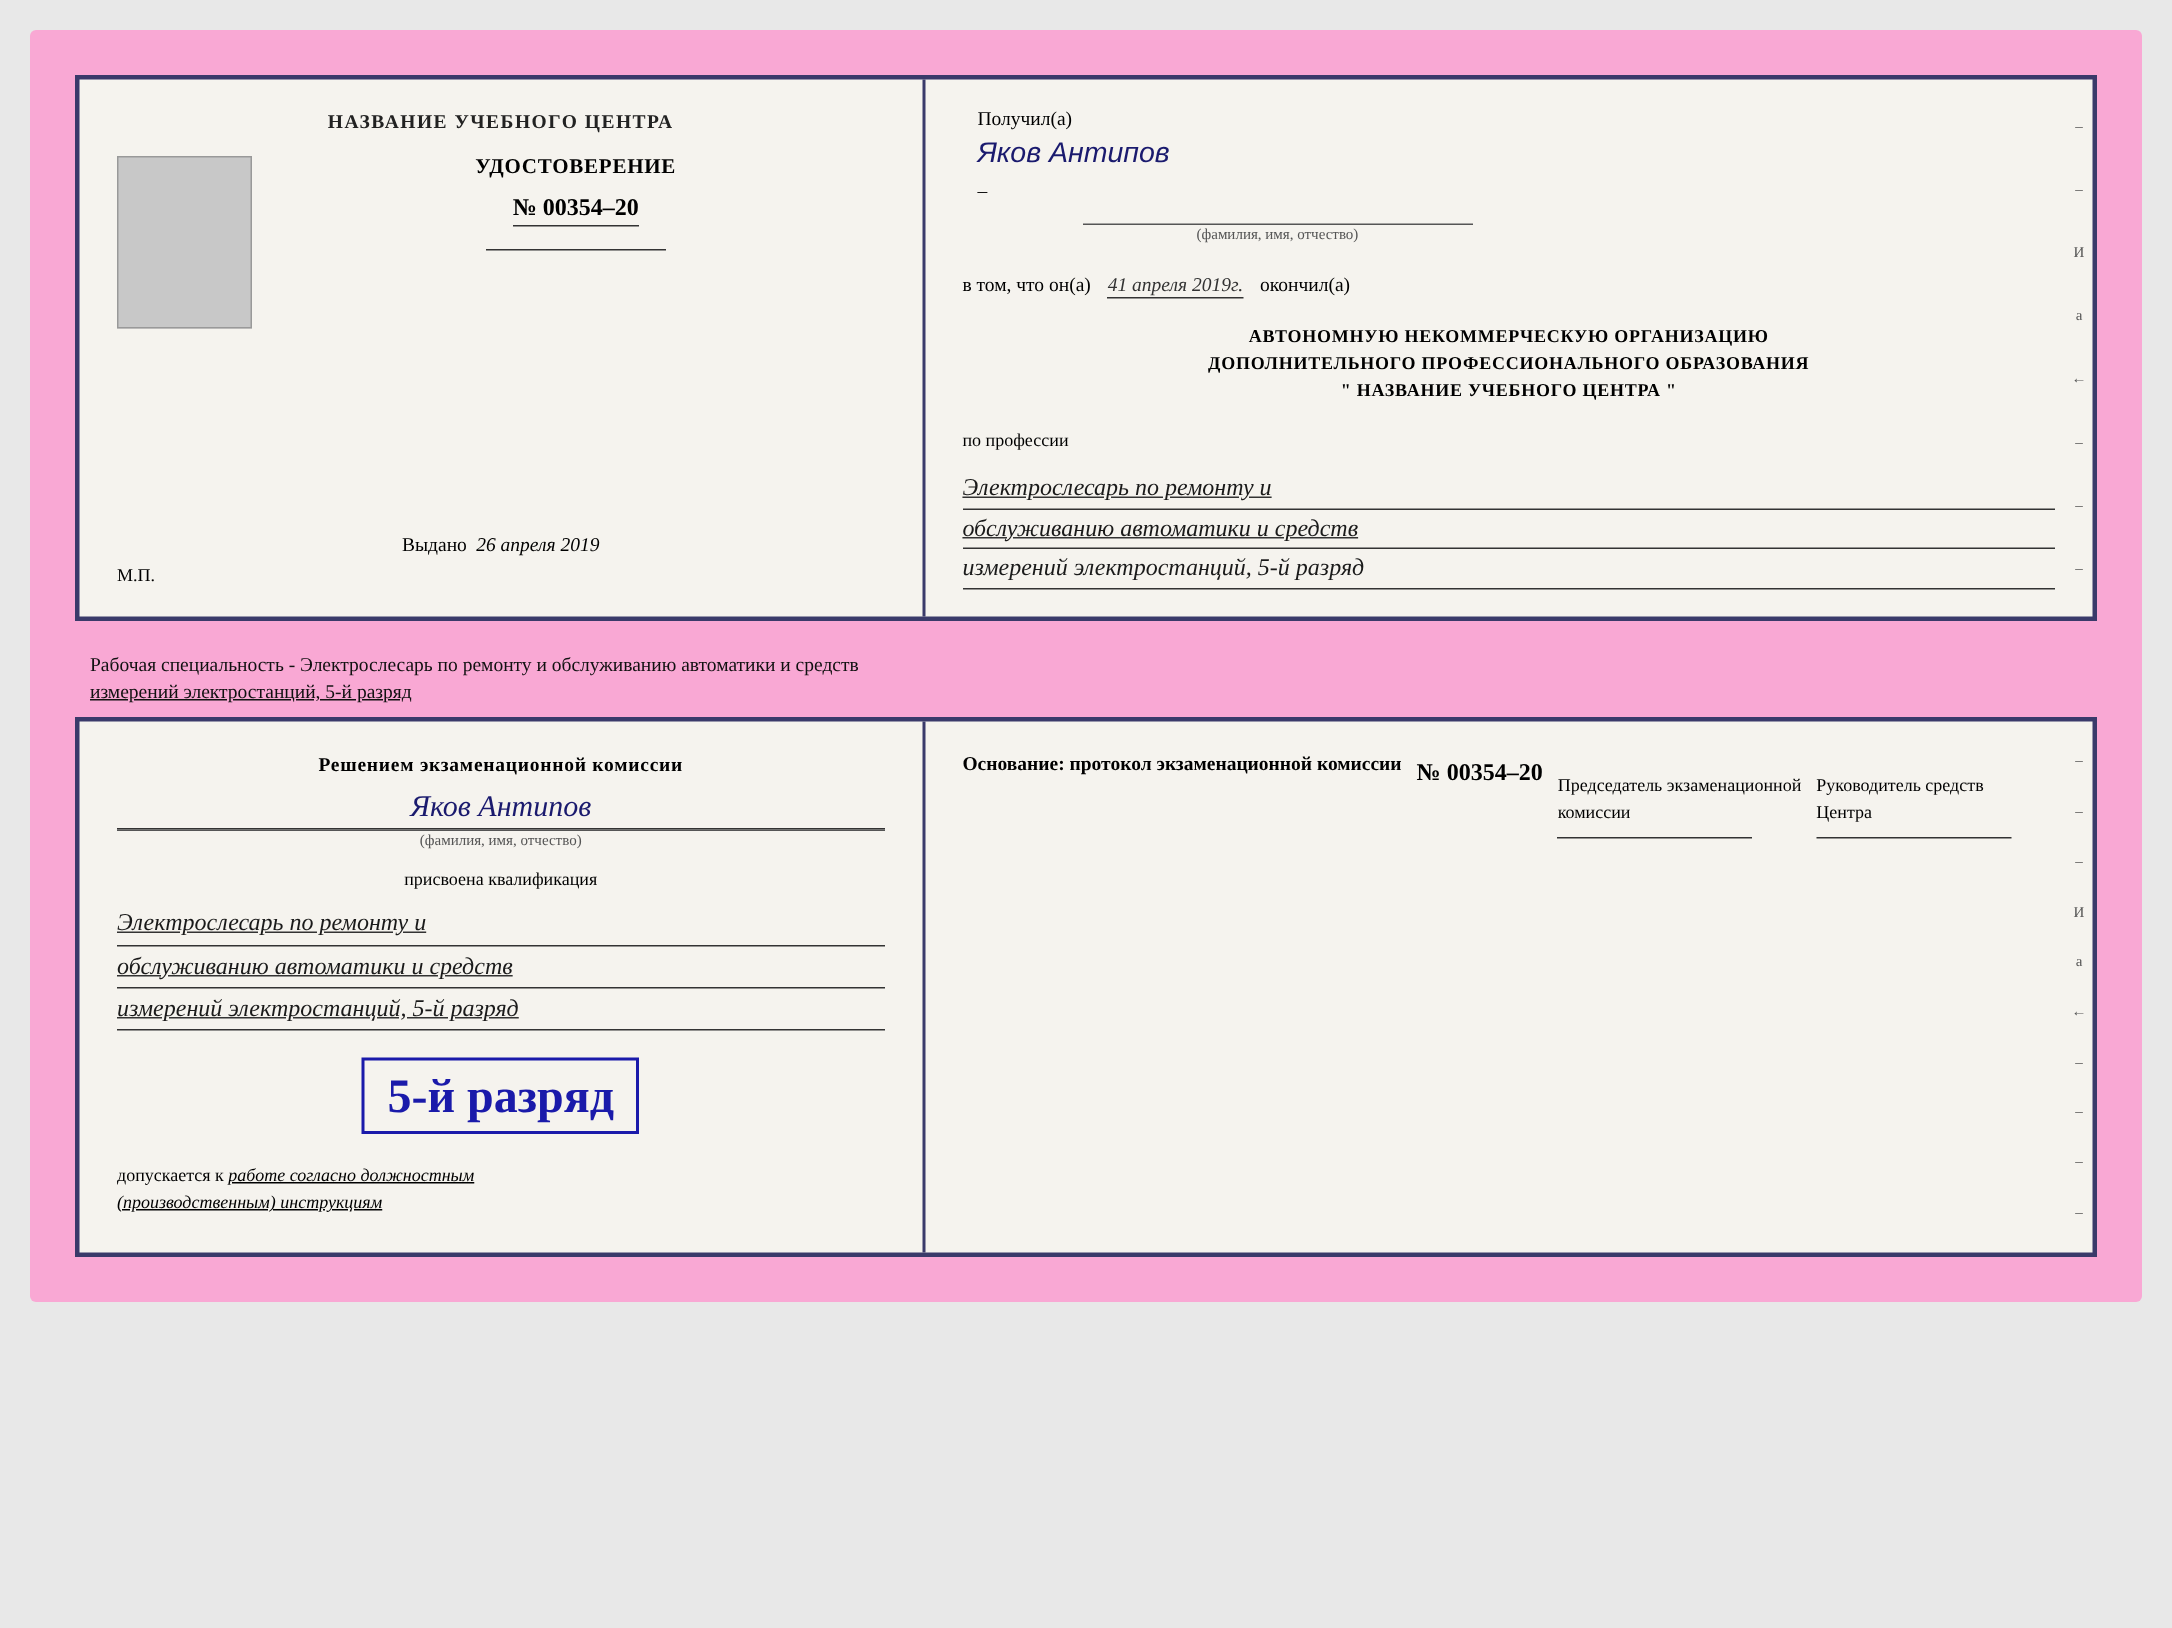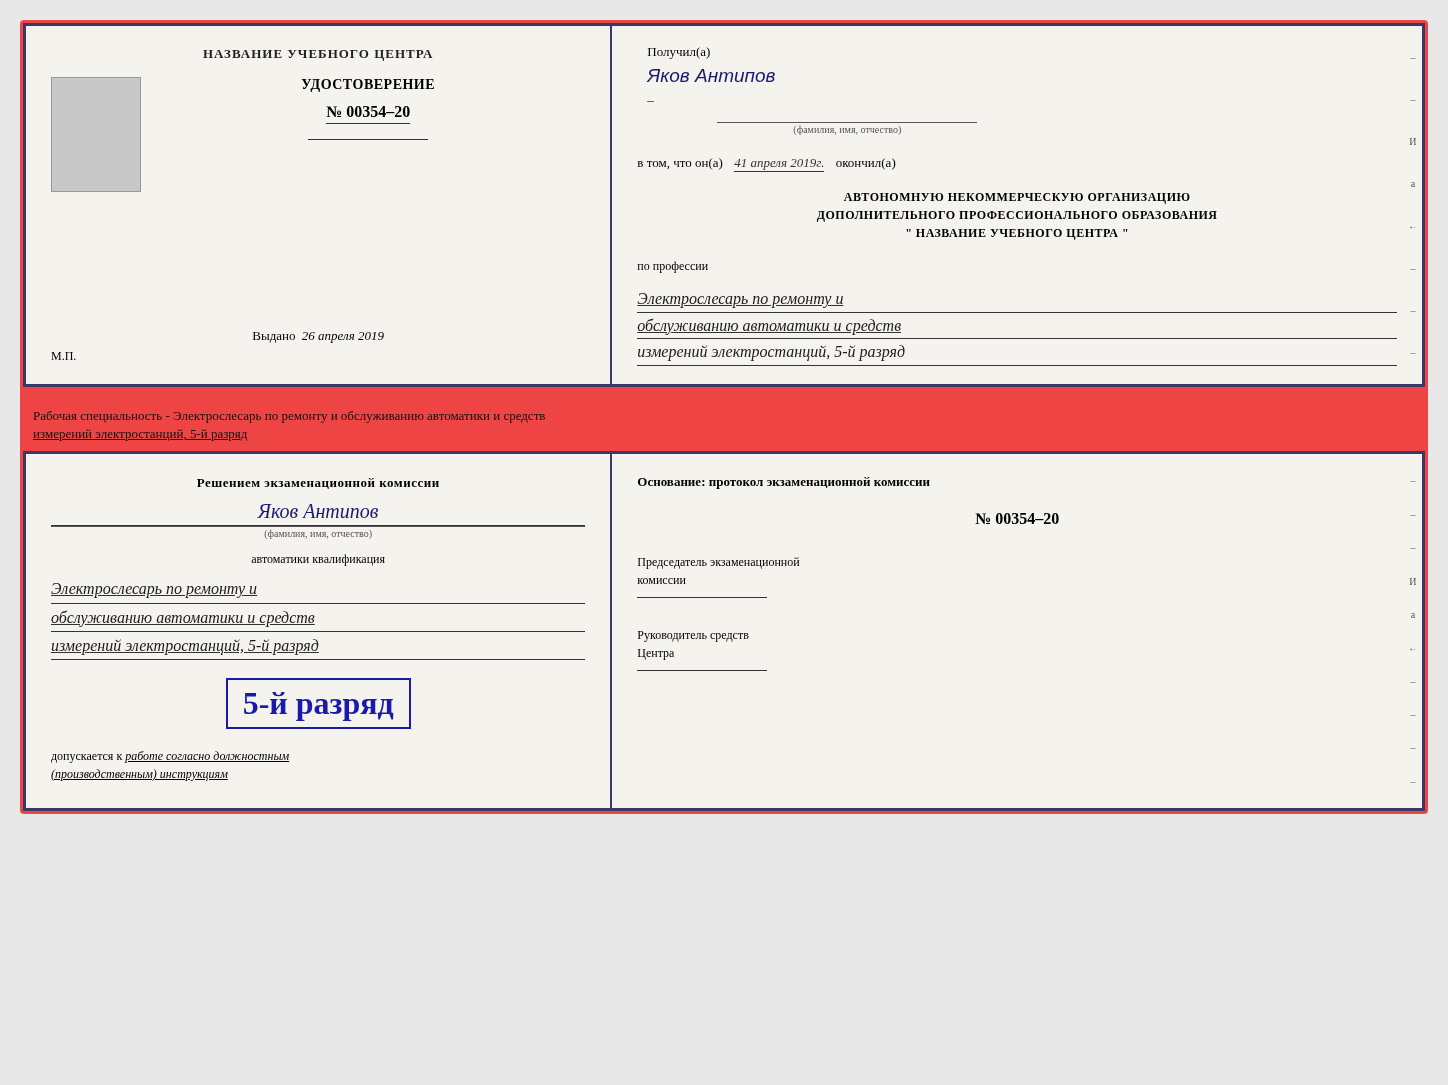--- a/index.html
+++ b/index.html
@@ -5,22 +5,22 @@
     * { box-sizing: border-box; margin: 0; padding: 0; }
     body {
       background: #e8e8e8;
       font-family: 'Times New Roman', Times, serif;
       padding: 20px;
       width: 1448px;
       min-height: 1085px;
     }
 
     .document-container {
-      background: #ef4444;
-      padding: 3px;
+      background: #f9a8d4;
+      padding: 30px;
       border-radius: 4px;
     }
 
     
     .top-document {
       display: flex;
       background: #f5f3ee;
       border: 3px solid #3a3a6a;
       margin-bottom: 12px;
       min-height: 340px;
@@ -180,21 +180,21 @@
       padding: 20px 25px;
       display: flex;
       flex-direction: column;
       gap: 8px;
     }
 
     .bottom-right {
       width: 58%;
       padding: 18px 25px;
       display: flex;
-      flex-direction: column;
+      flex-direction: row;
       gap: 10px;
     }
 
     .resheniem-title {
       font-size: 13px;
       font-weight: bold;
       text-align: center;
       letter-spacing: 0.5px;
       line-height: 1.4;
     }
@@ -360,21 +360,21 @@
   </div>
 
   <div class="bottom-document">
 
     <div class="bottom-left">
       <div class="resheniem-title">Решением экзаменационной комиссии</div>
       <div>
         <div class="person-name-large">Яков Антипов</div>
         <div class="fio-subtitle">(фамилия, имя, отчество)</div>
       </div>
-      <div class="prisvoena-line">автоматики квалификация</div>
+      <div class="prisvoena-line">присвоена квалификация</div>
       <div>
         <div class="qualification-handwritten" style="text-decoration:underline; text-decoration-color:#333;">Электрослесарь по ремонту и</div>
         <div class="qualification-handwritten" style="text-decoration:underline; text-decoration-color:#333;">обслуживанию автоматики и средств</div>
         <div class="qualification-handwritten" style="text-decoration:underline; text-decoration-color:#333;">измерений электростанций, 5-й разряд</div>
       </div>
       <div style="text-align:center; margin: 5px 0;">
         <span class="razryad-big">5-й разряд</span>
       </div>
       <div class="dopuskaetsya-line">
         <span>допускается к</span>

